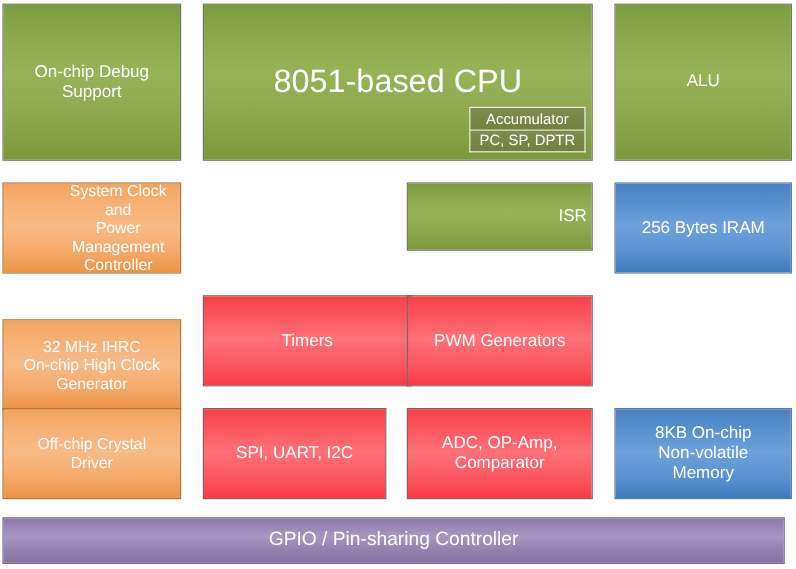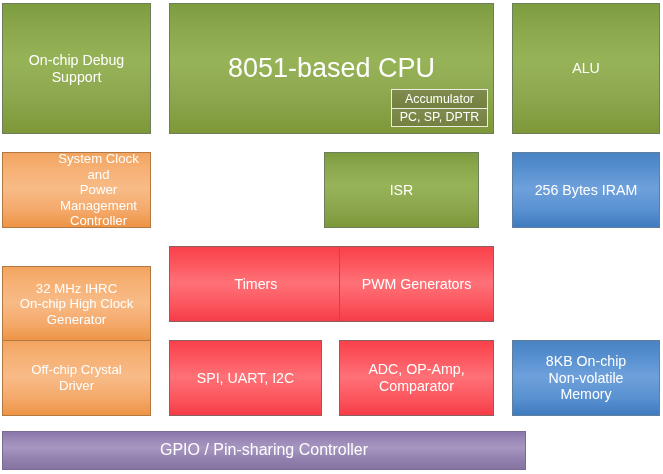--- a/index.html
+++ b/index.html
@@ -144,21 +144,21 @@
     <span class="label">ALU</span>
   </div>
 
   <div class="block c-orange t-sm" style="left:2px; top:152px; width:149px; height:76px;padding-left:44px;">
     <span class="label">System Clock and
 Power Management
 Controller</span>
   </div>
 
 
-  <div class="block c-green t-md" style="left:324px; top:152px; width:155px; height:76px;">
+  <div class="block c-green t-md" style="left:339px; top:152px; width:155px; height:57px;text-align:right;">
     <span class="label">ISR</span>
   </div>
 
   <div class="block c-blue t-md" style="left:512px; top:152px; width:148px; height:76px;">
     <span class="label">256 Bytes IRAM</span>
   </div>
 
   <div class="block c-orange t-sm" style="left:2px; top:246px; width:149px; height:76px;margin-top:20px;">
     <span class="label">32 MHz IHRC
 On-chip High Clock
@@ -187,17 +187,17 @@
     <span class="label">ADC, OP-Amp,
 Comparator</span>
   </div>
 
   <div class="block c-blue t-md" style="left:512px; top:340px; width:148px; height:76px;">
     <span class="label">8KB On-chip
 Non-volatile
 Memory</span>
   </div>
 
-  <div class="block c-purple t-gpio" style="left:2px; top:431px; width:524px; height:39px;">
+  <div class="block c-purple t-gpio" style="left:2px; top:431px; width:652px; height:39px;">
     <span class="label">GPIO / Pin-sharing Controller</span>
   </div>
 
 </div>
 
 </body></html>

